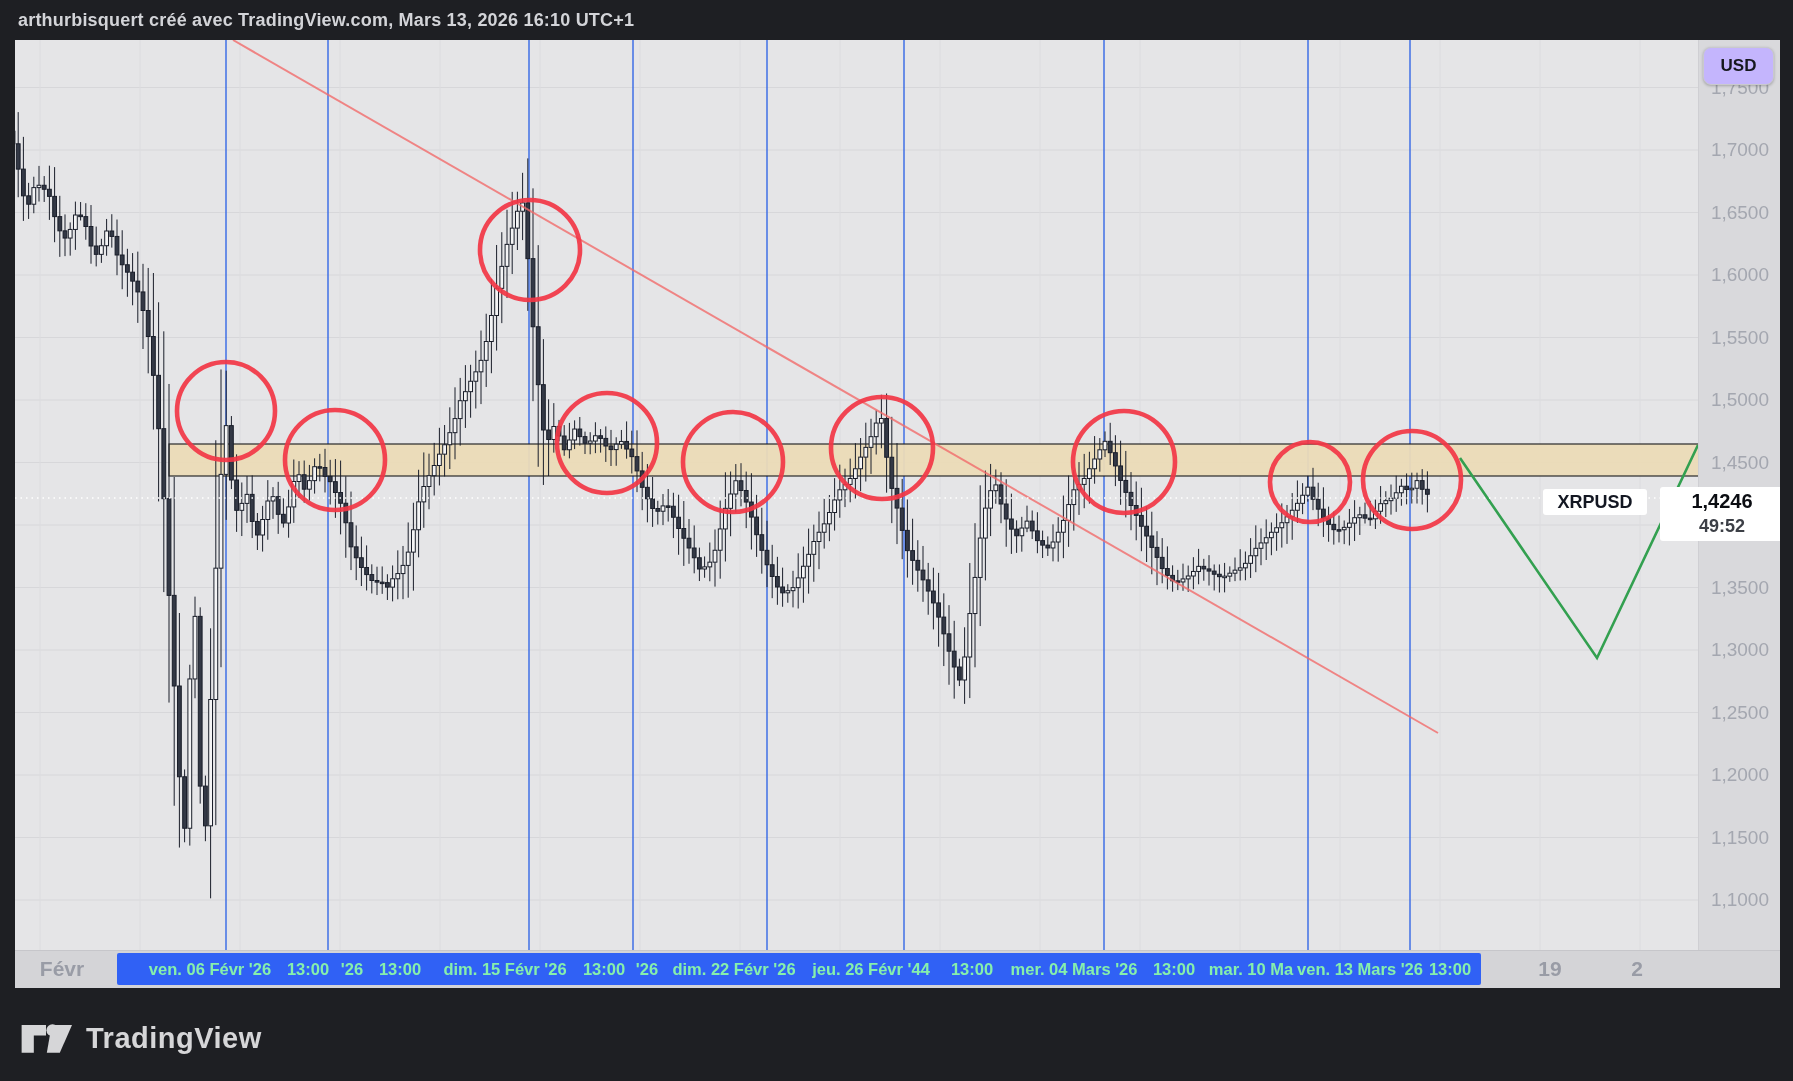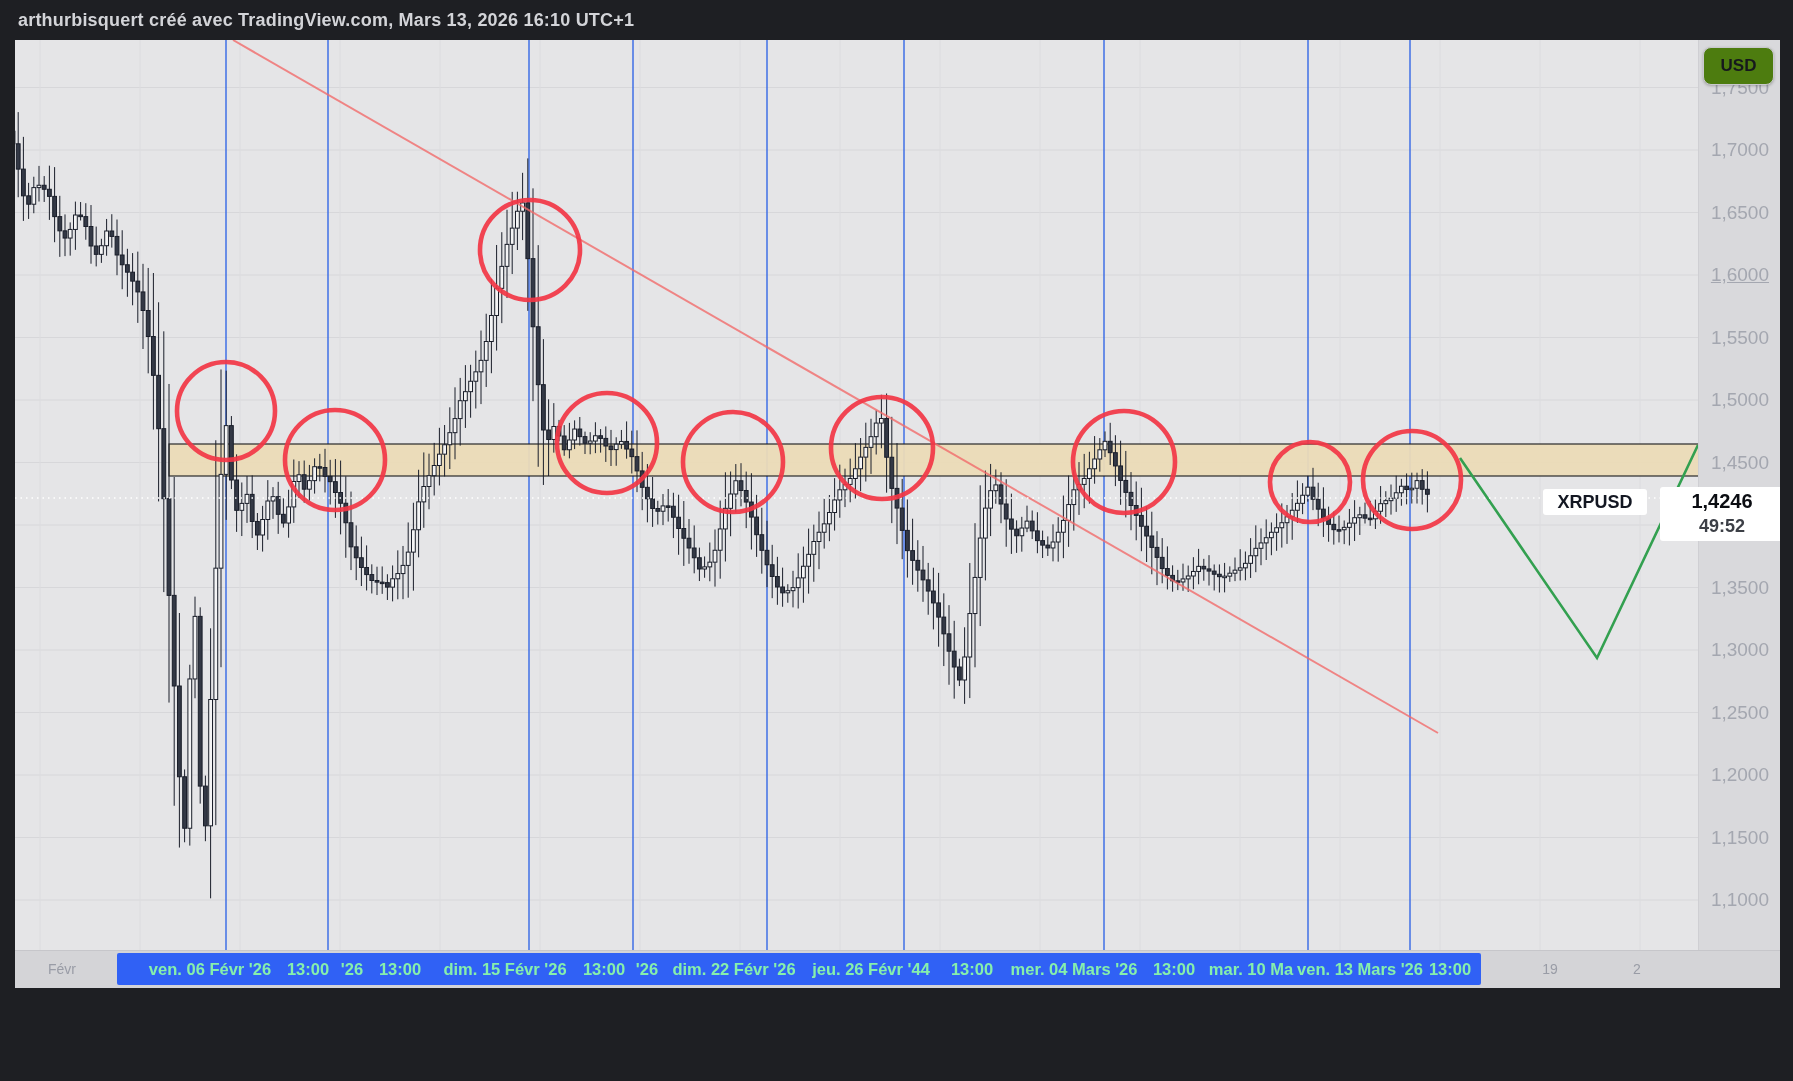--- a/index.html
+++ b/index.html
@@ -7,36 +7,36 @@
   #stage{position:relative;width:1793px;height:1081px;background:#1e1f23;}
   
   #titlebar{position:absolute;left:0;top:0;width:100%;height:40px;color:#d3d4d8;
     font-size:18px;font-weight:bold;line-height:40px;padding-left:18px;letter-spacing:.2px;}
   
   #chart{position:absolute;left:15px;top:40px;width:1765px;height:948px;background:#e5e5e7;overflow:hidden;}
   #plot{position:absolute;left:0;top:0;width:1683px;height:910px;}
   
   #price-axis{position:absolute;left:1683px;top:0;width:82px;height:910px;background:#d9d9dc;border-left:1px solid #cfcfd3;}
   .pa-label{position:absolute;right:12px;transform:translateY(-50%);color:#a4a7b0;font-size:19px;white-space:nowrap;}
-  #usd-btn{position:absolute;left:1688px;top:7px;width:69px;height:36px;background:#4d7c0f;border:1px solid #c9c9cd;
+  #usd-btn{position:absolute;left:1688px;top:7px;width:69px;height:36px;background:#c4b5fd;border:1px solid #c9c9cd;
     border-radius:8px;color:#16181d;font-size:17px;font-weight:bold;text-align:center;line-height:36px;z-index:30;
     box-shadow:0 1px 3px rgba(0,0,0,.25);}
   
   #symbol-box{position:absolute;left:1528px;top:449px;width:104px;height:26px;background:#ffffff;border-radius:3px;
     color:#131722;font-size:18px;font-weight:bold;text-align:center;line-height:26px;z-index:25;}
   #price-box{position:absolute;left:1645px;top:447px;width:124px;height:54px;background:#ffffff;border-radius:3px;
     z-index:26;text-align:center;}
   #price-box .pv{color:#0b0d12;font-size:20px;font-weight:bold;line-height:28px;}
   #price-box .cd{color:#3c3f46;font-size:18px;font-weight:bold;line-height:22px;}
   
   #time-axis{position:absolute;left:0;top:910px;width:1765px;height:38px;background:#d4d4d7;border-top:1px solid #c6c6ca;}
   #blue-bar{position:absolute;left:102px;top:2px;width:1364px;height:32px;background:#3061f5;border-radius:2px;}
   .ta-label{position:absolute;top:0;transform:translateX(-50%);color:#86efac;font-size:16.5px;font-weight:bold;
     line-height:32px;white-space:nowrap;}
-  .ta-gray{position:absolute;transform:translateX(-50%);color:#999ca6;font-size:14px;font-weight:normal;
+  .ta-gray{position:absolute;transform:translateX(-50%);color:#999ca6;font-size:21px;font-weight:bold;
     line-height:36px;white-space:nowrap;}
   
   #watermark{position:absolute;left:20px;top:1008px;height:60px;display:flex;align-items:center;z-index:5;}
   #tv-mark{margin-right:14px;}
   #wm-text{color:#d6d6d8;font-size:29px;font-weight:bold;letter-spacing:.5px;}
 </style>
 </head>
 <body>
 
 <div id="stage">
@@ -655,21 +655,21 @@
           <circle cx="1109" cy="422" r="51" fill="none" stroke="#f23645" stroke-width="4.6" opacity="0.92"></circle>
           <circle cx="1295" cy="442" r="40" fill="none" stroke="#f23645" stroke-width="4.6" opacity="0.92"></circle>
           <circle cx="1397" cy="440" r="49" fill="none" stroke="#f23645" stroke-width="4.6" opacity="0.92"></circle>
         </g>
       </svg>
 
     <div id="price-axis">
         <div class="pa-label" style="top: 47.5px;">1,7500</div>
         <div class="pa-label" style="top: 110px;">1,7000</div>
         <div class="pa-label" style="top: 172.5px;">1,6500</div>
-        <div class="pa-label" style="top: 235px; text-decoration: underline;">1,6000</div>
+        <div class="pa-label" style="top: 235px;">1,6000</div>
         <div class="pa-label" style="top: 297.5px;">1,5500</div>
         <div class="pa-label" style="top: 360px;">1,5000</div>
         <div class="pa-label" style="top: 422.5px;">1,4500</div>
         <div class="pa-label" style="top: 485px;">1,4000</div>
         <div class="pa-label" style="top: 547.5px;">1,3500</div>
         <div class="pa-label" style="top: 610px;">1,3000</div>
         <div class="pa-label" style="top: 672.5px; margin-left: 26px;">1,2500</div>
         <div class="pa-label" style="top: 735px;">1,2000</div>
         <div class="pa-label" style="top: 797.5px;">1,1500</div>
         <div class="pa-label" style="top: 860px;">1,1000</div>
@@ -701,14 +701,22 @@
           <div class="ta-label" style="left: 1134px;">mar. 10 Ma</div>
           <div class="ta-label" style="left: 1243px;">ven. 13 Mars '26</div>
           <div class="ta-label" style="left: 1333px;">13:00</div>
         </div>
     <div class="ta-gray" style="left: 47px;">Févr</div>
         <div class="ta-gray" style="left: 1535px;">19</div>
         <div class="ta-gray" style="left: 1622px;">2</div>
       </div>
   </div>
 
+  <div id="watermark">
+    <svg id="tv-mark" width="52" height="40" viewBox="0 0 64 48">
+      <path d="M2 8 h30 v13 h-15 v21 h-15 z" fill="#d6d6d8"></path>
+      <circle cx="40" cy="14.5" r="7.5" fill="#d6d6d8"></circle>
+      <path d="M37 8 h25 l-15 34 h-16 z" fill="#d6d6d8" transform="translate(2,0)"></path>
+    </svg>
+    <span id="wm-text">TradingView</span>
+  </div>
 
 </div>
 
 </body></html>

